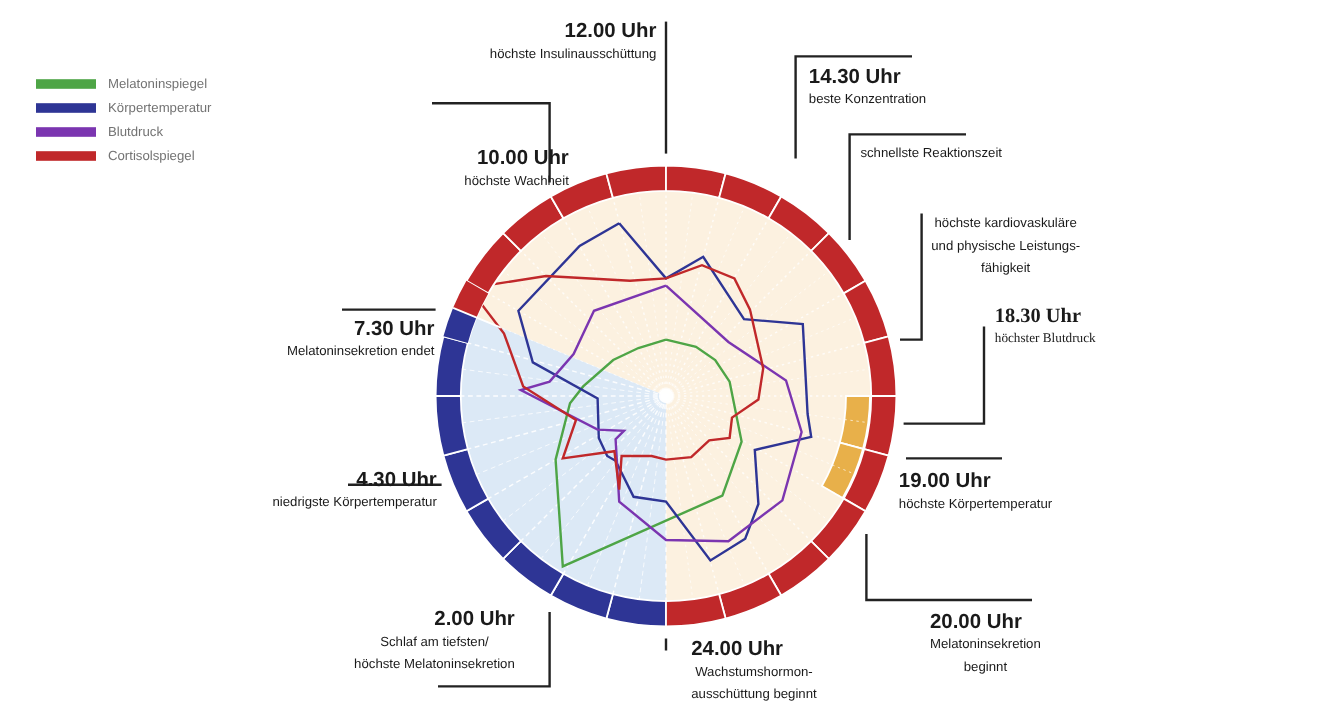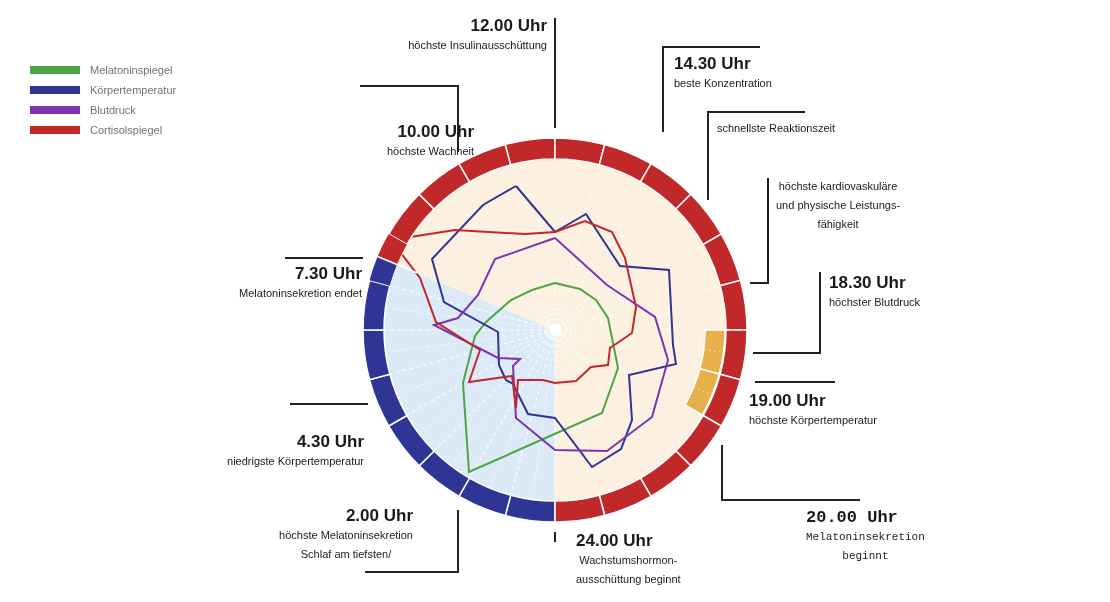--- a/index.html
+++ b/index.html
@@ -155,44 +155,44 @@
   <div class="desc">beste Konzentration</div>
 </div>
 <div class="ann" style="left:717px; top:119px;">
   <div class="desc">schnellste Reaktionszeit</div>
 </div>
 <div class="ann" style="left:776px; top:177px;">
   <div class="desc">höchste kardiovaskuläre</div>
   <div class="desc">und physische Leistungs-</div>
   <div class="desc">fähigkeit</div>
 </div>
-<div class="ann" style="left:829px; top:273px;">
+<div class="ann" style="left:829px; top:253px;font-family:Liberation Serif, serif;">
   <div class="time">18.30 Uhr</div>
   <div class="desc">höchster Blutdruck</div>
 </div>
 <div class="ann" style="left:749px; top:391px;">
   <div class="time">19.00 Uhr</div>
   <div class="desc">höchste Körpertemperatur</div>
 </div>
-<div class="ann" style="left:806px; top:508px;font-family:Liberation Mono, monospace;">
+<div class="ann" style="left:775px; top:508px;">
   <div class="time">20.00 Uhr</div>
   <div class="desc">Melatoninsekretion</div>
   <div class="desc">beginnt</div>
 </div>
 <div class="ann" style="left:548px; top:531px;margin-left:28px;">
   <div class="time">24.00 Uhr</div>
   <div class="desc">Wachstumshormon-</div>
   <div class="desc">ausschüttung beginnt</div>
 </div>
-<div class="ann right" style="right:697px; top:506px;margin-left:28px;">
+<div class="ann right" style="right:681px; top:506px;margin-left:28px;">
   <div class="time">2.00 Uhr</div>
+  <div class="desc">Schlaf am tiefsten/</div>
   <div class="desc">höchste Melatoninsekretion</div>
-  <div class="desc">Schlaf am tiefsten/</div>
-</div>
-<div class="ann right" style="right:746px; top:432px;margin-left:36px;">
+</div>
+<div class="ann right" style="right:746px; top:390px;margin-left:36px;">
   <div class="time">4.30 Uhr</div>
   <div class="desc">niedrigste Körpertemperatur</div>
 </div>
 <div class="ann right" style="right:748px; top:264px;margin-left:24px;">
   <div class="time">7.30 Uhr</div>
   <div class="desc">Melatoninsekretion endet</div>
 </div>
 <div class="ann right" style="right:636px; top:94px;margin-top:28px;">
   <div class="time">10.00 Uhr</div>
   <div class="desc">höchste Wachheit</div>

